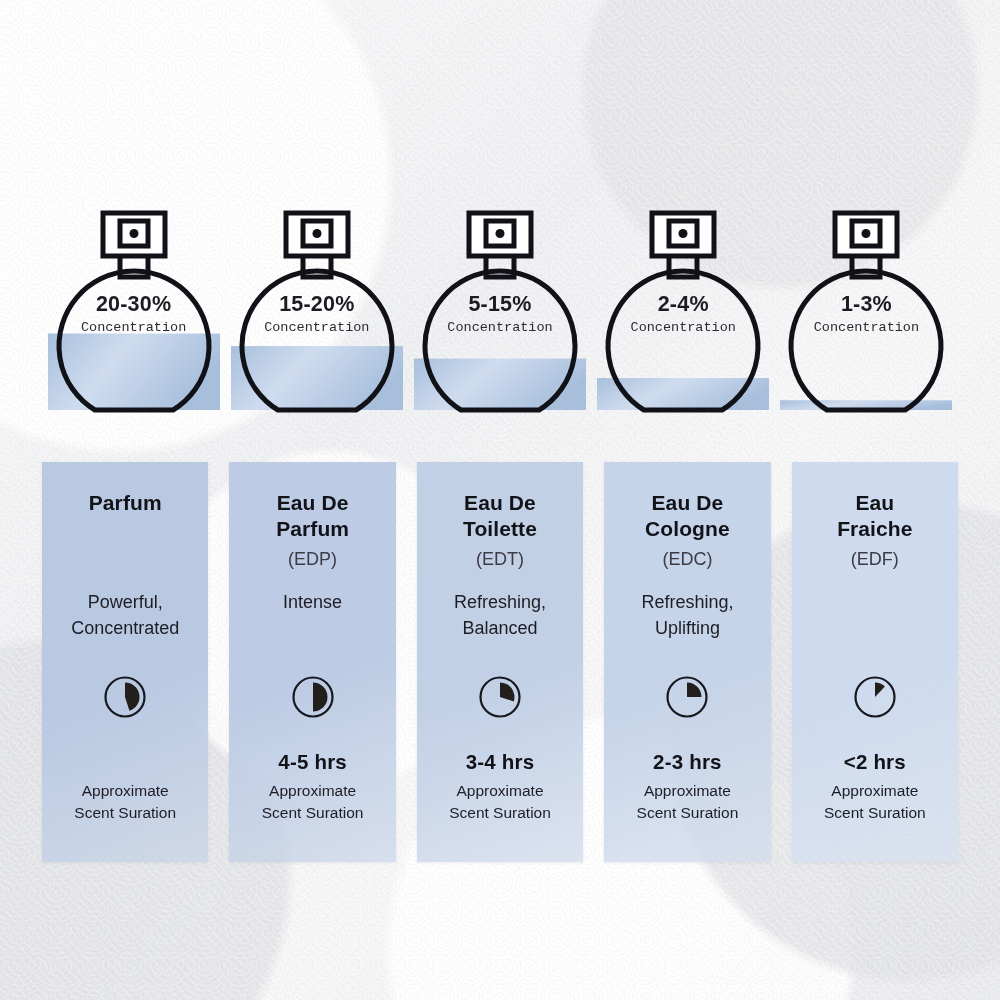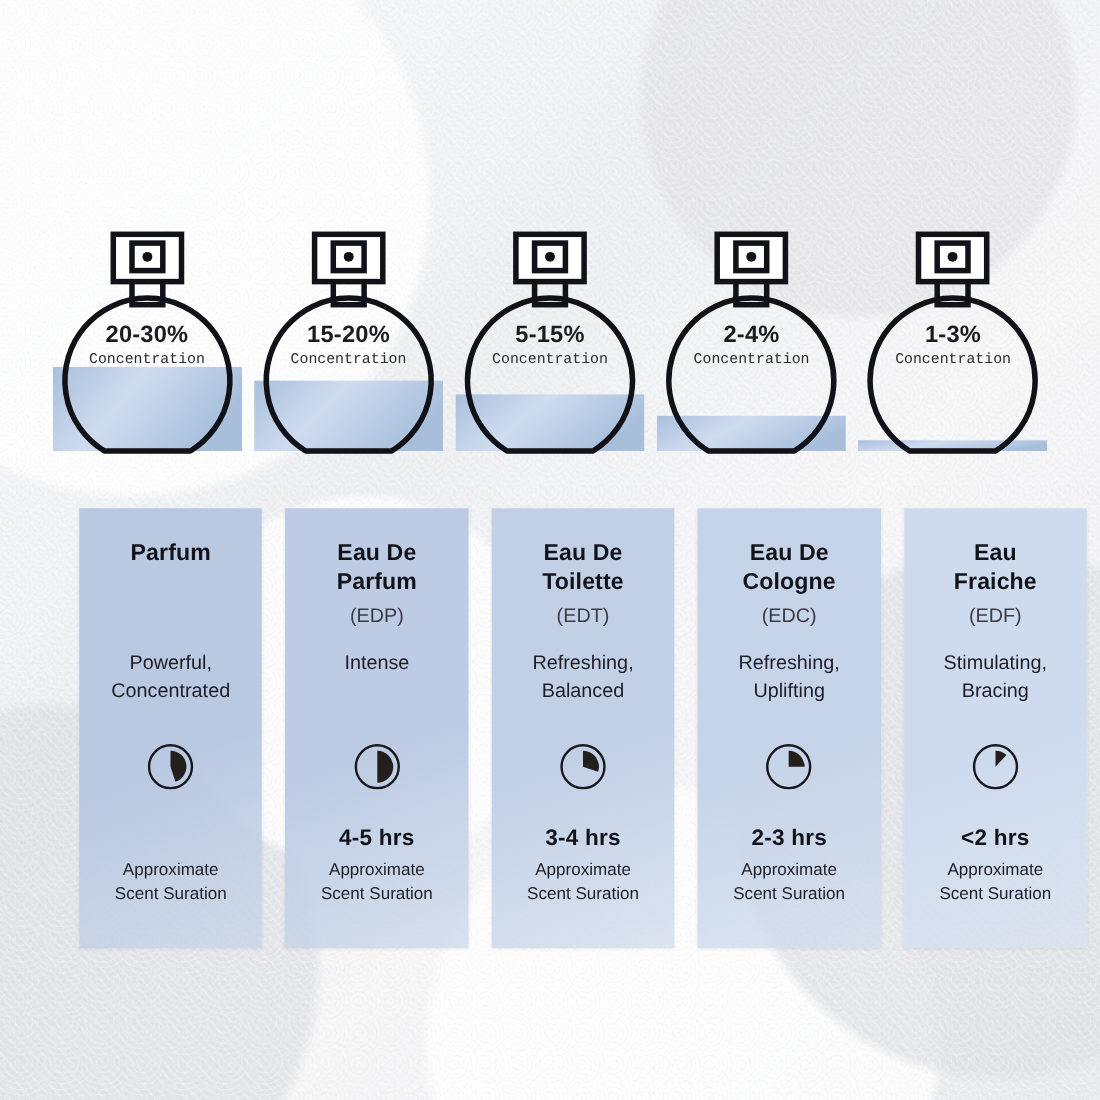--- a/index.html
+++ b/index.html
@@ -74,21 +74,20 @@
     font-family:Liberation Mono, monospace;
   }
 
   
   #cards {
     position:absolute;
     left:42px; top:462px;
     width:916px; height:400px;
     display:flex;
     gap:21px;
-    margin-left:30px;
   }
   .card {
     flex:1 1 0;
     position:relative;
     padding:28px 10px 0;
     display:flex;
     flex-direction:column;
     align-items:center;
     text-align:center;
     box-shadow:0 1px 3px rgba(90,100,120,.10);
@@ -327,21 +326,20 @@
             <circle cx="23" cy="23" r="19.5" fill="none" stroke="#17171e" stroke-width="2.2"></circle>
             <path d="M 23 23 L 23 8.5 A 14.5 14.5 0 0 1 37.50 23.00 Z" fill="#221f1c"></path>
           </svg>
         </div>
         <div class="card-hours">2-3 hrs</div>
         <div class="card-hours-sub">Approximate<br>Scent Suration</div>
       </div>
       <div class="card" style="background: linear-gradient(160deg, rgb(206, 219, 238) 0%, rgb(206, 219, 238) 55%, rgba(255, 255, 255, 0.28) 160%);">
         <div class="card-title">Eau<br>Fraiche</div>
         <div class="card-abbr">(EDF)</div>
-        <div class="card-desc">Stimulating,<br>Bracing</div>
         <div class="card-clock">
           <svg width="46" height="46" viewBox="0 0 46 46">
             <circle cx="23" cy="23" r="19.5" fill="none" stroke="#17171e" stroke-width="2.2"></circle>
             <path d="M 23 23 L 23 8.5 A 14.5 14.5 0 0 1 32.93 12.43 Z" fill="#221f1c"></path>
           </svg>
         </div>
         <div class="card-hours">&lt;2 hrs</div>
         <div class="card-hours-sub">Approximate<br>Scent Suration</div>
       </div>
     </div>

